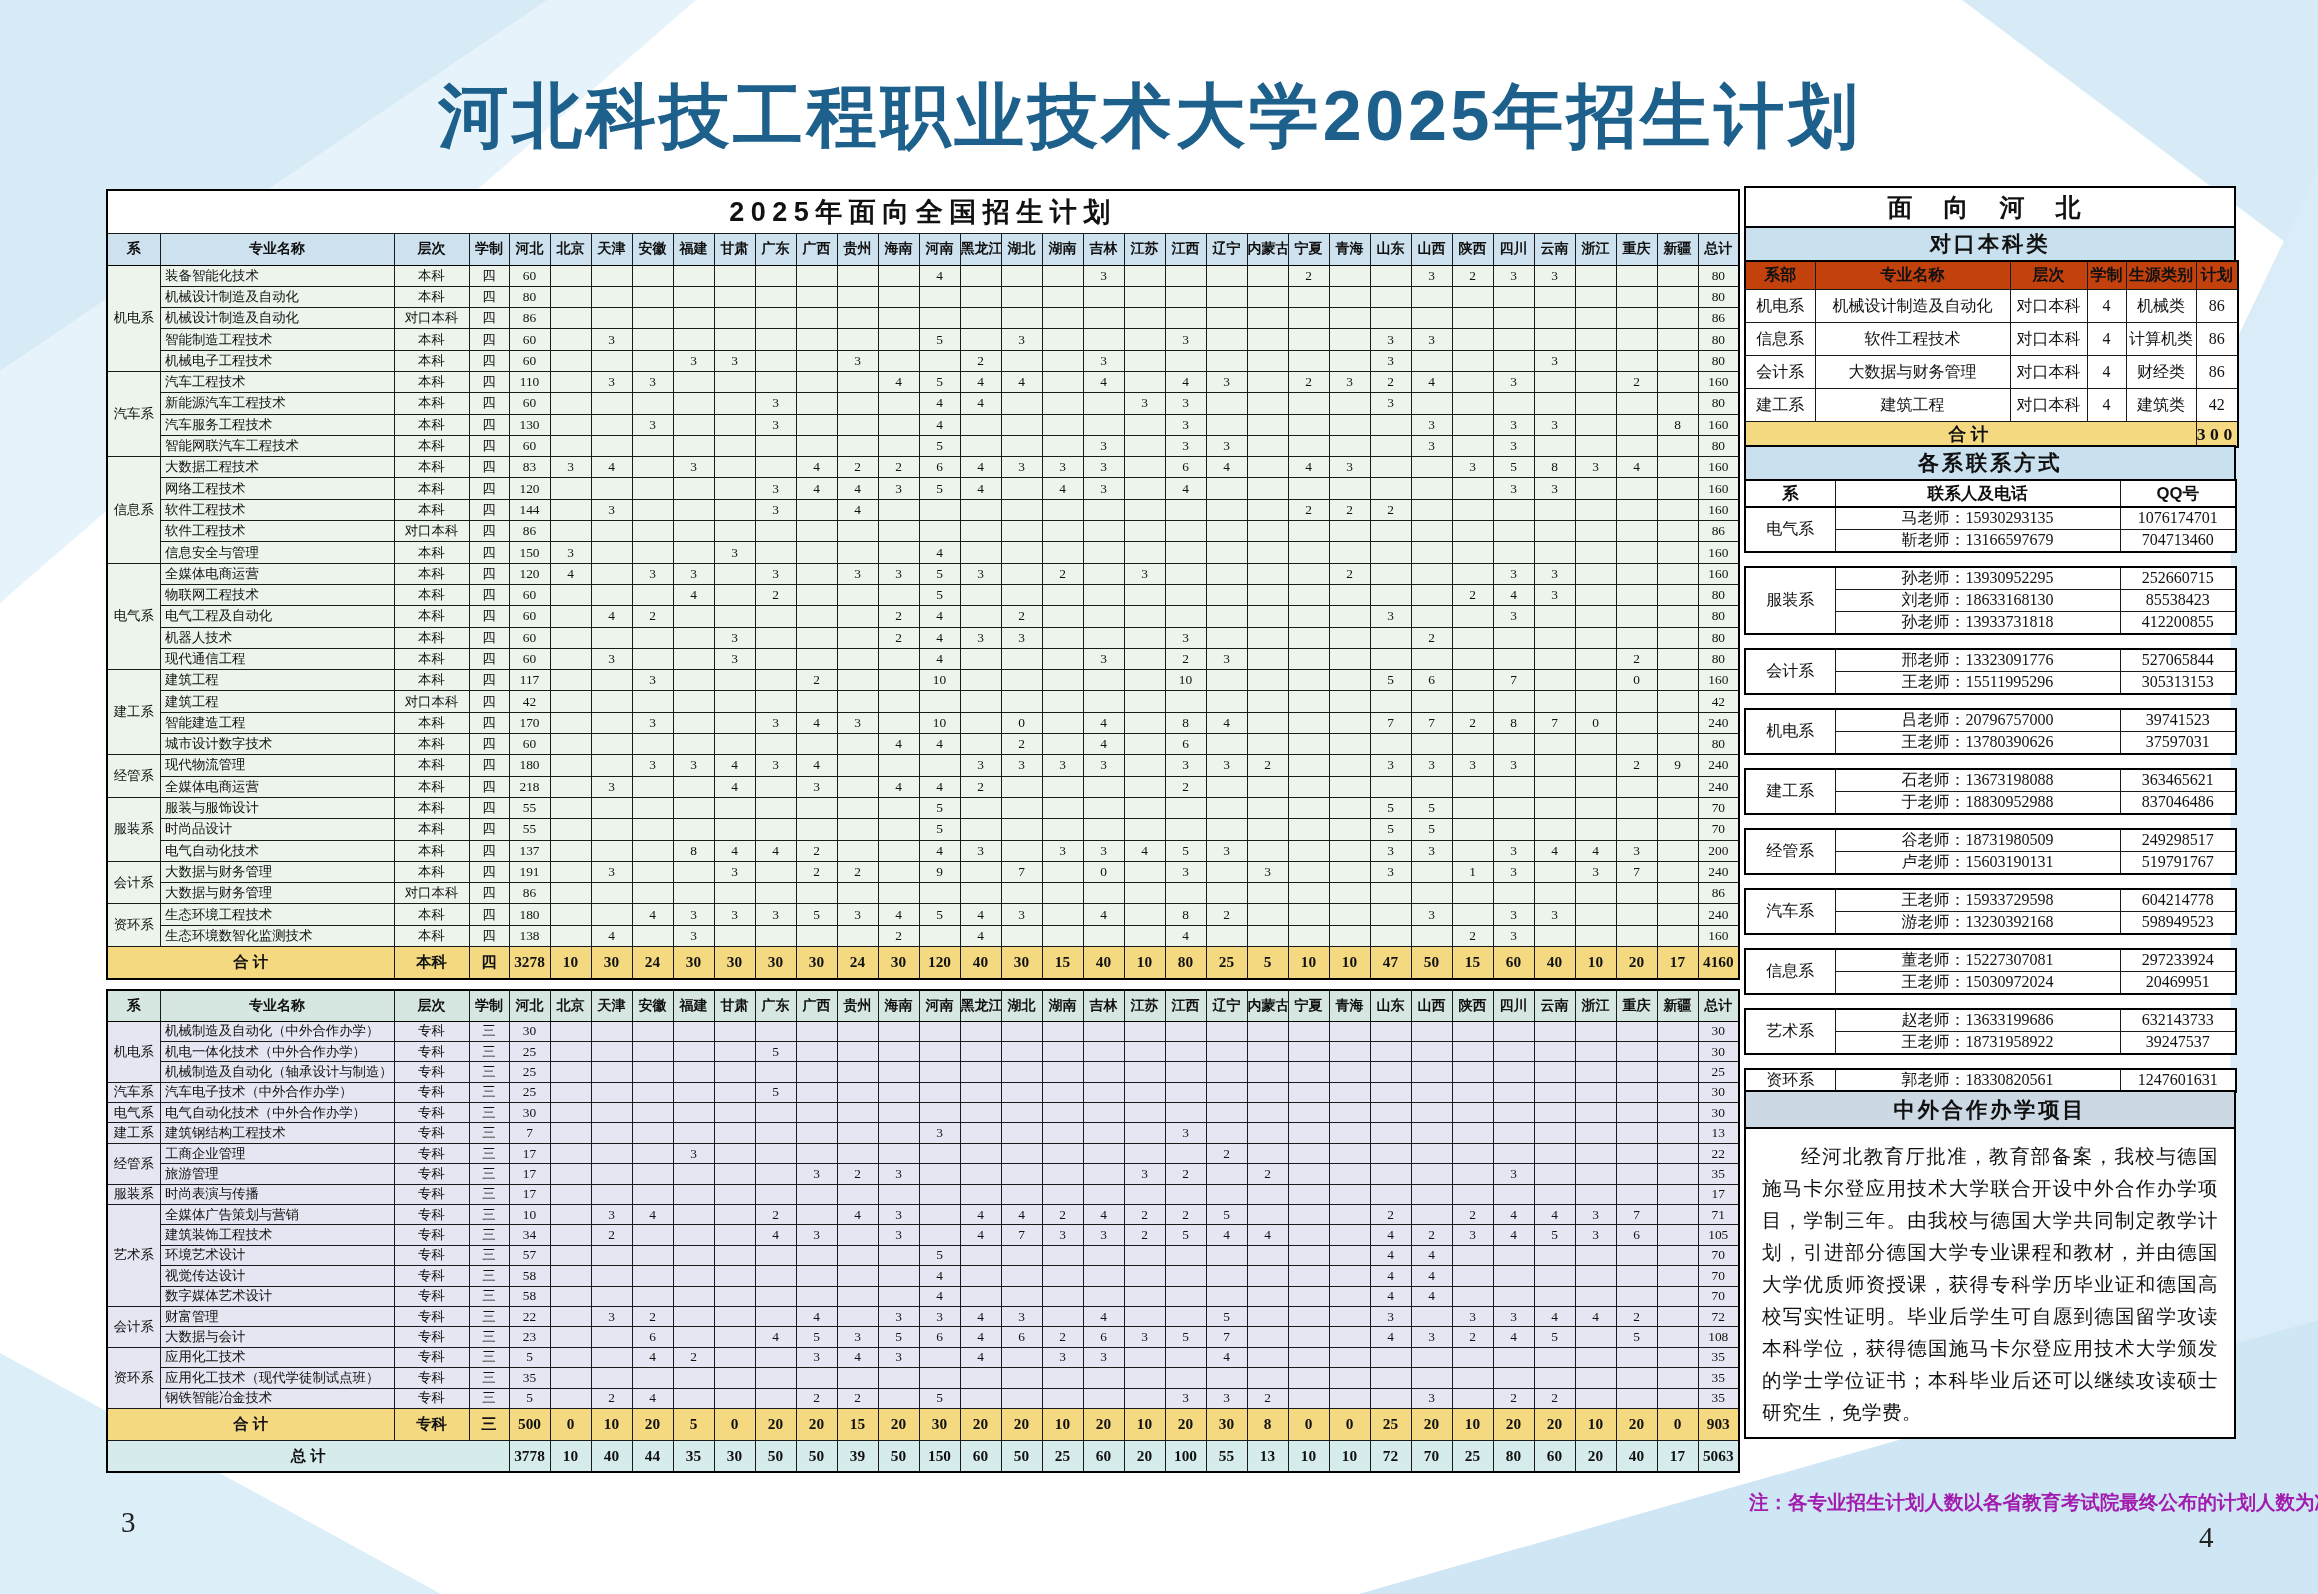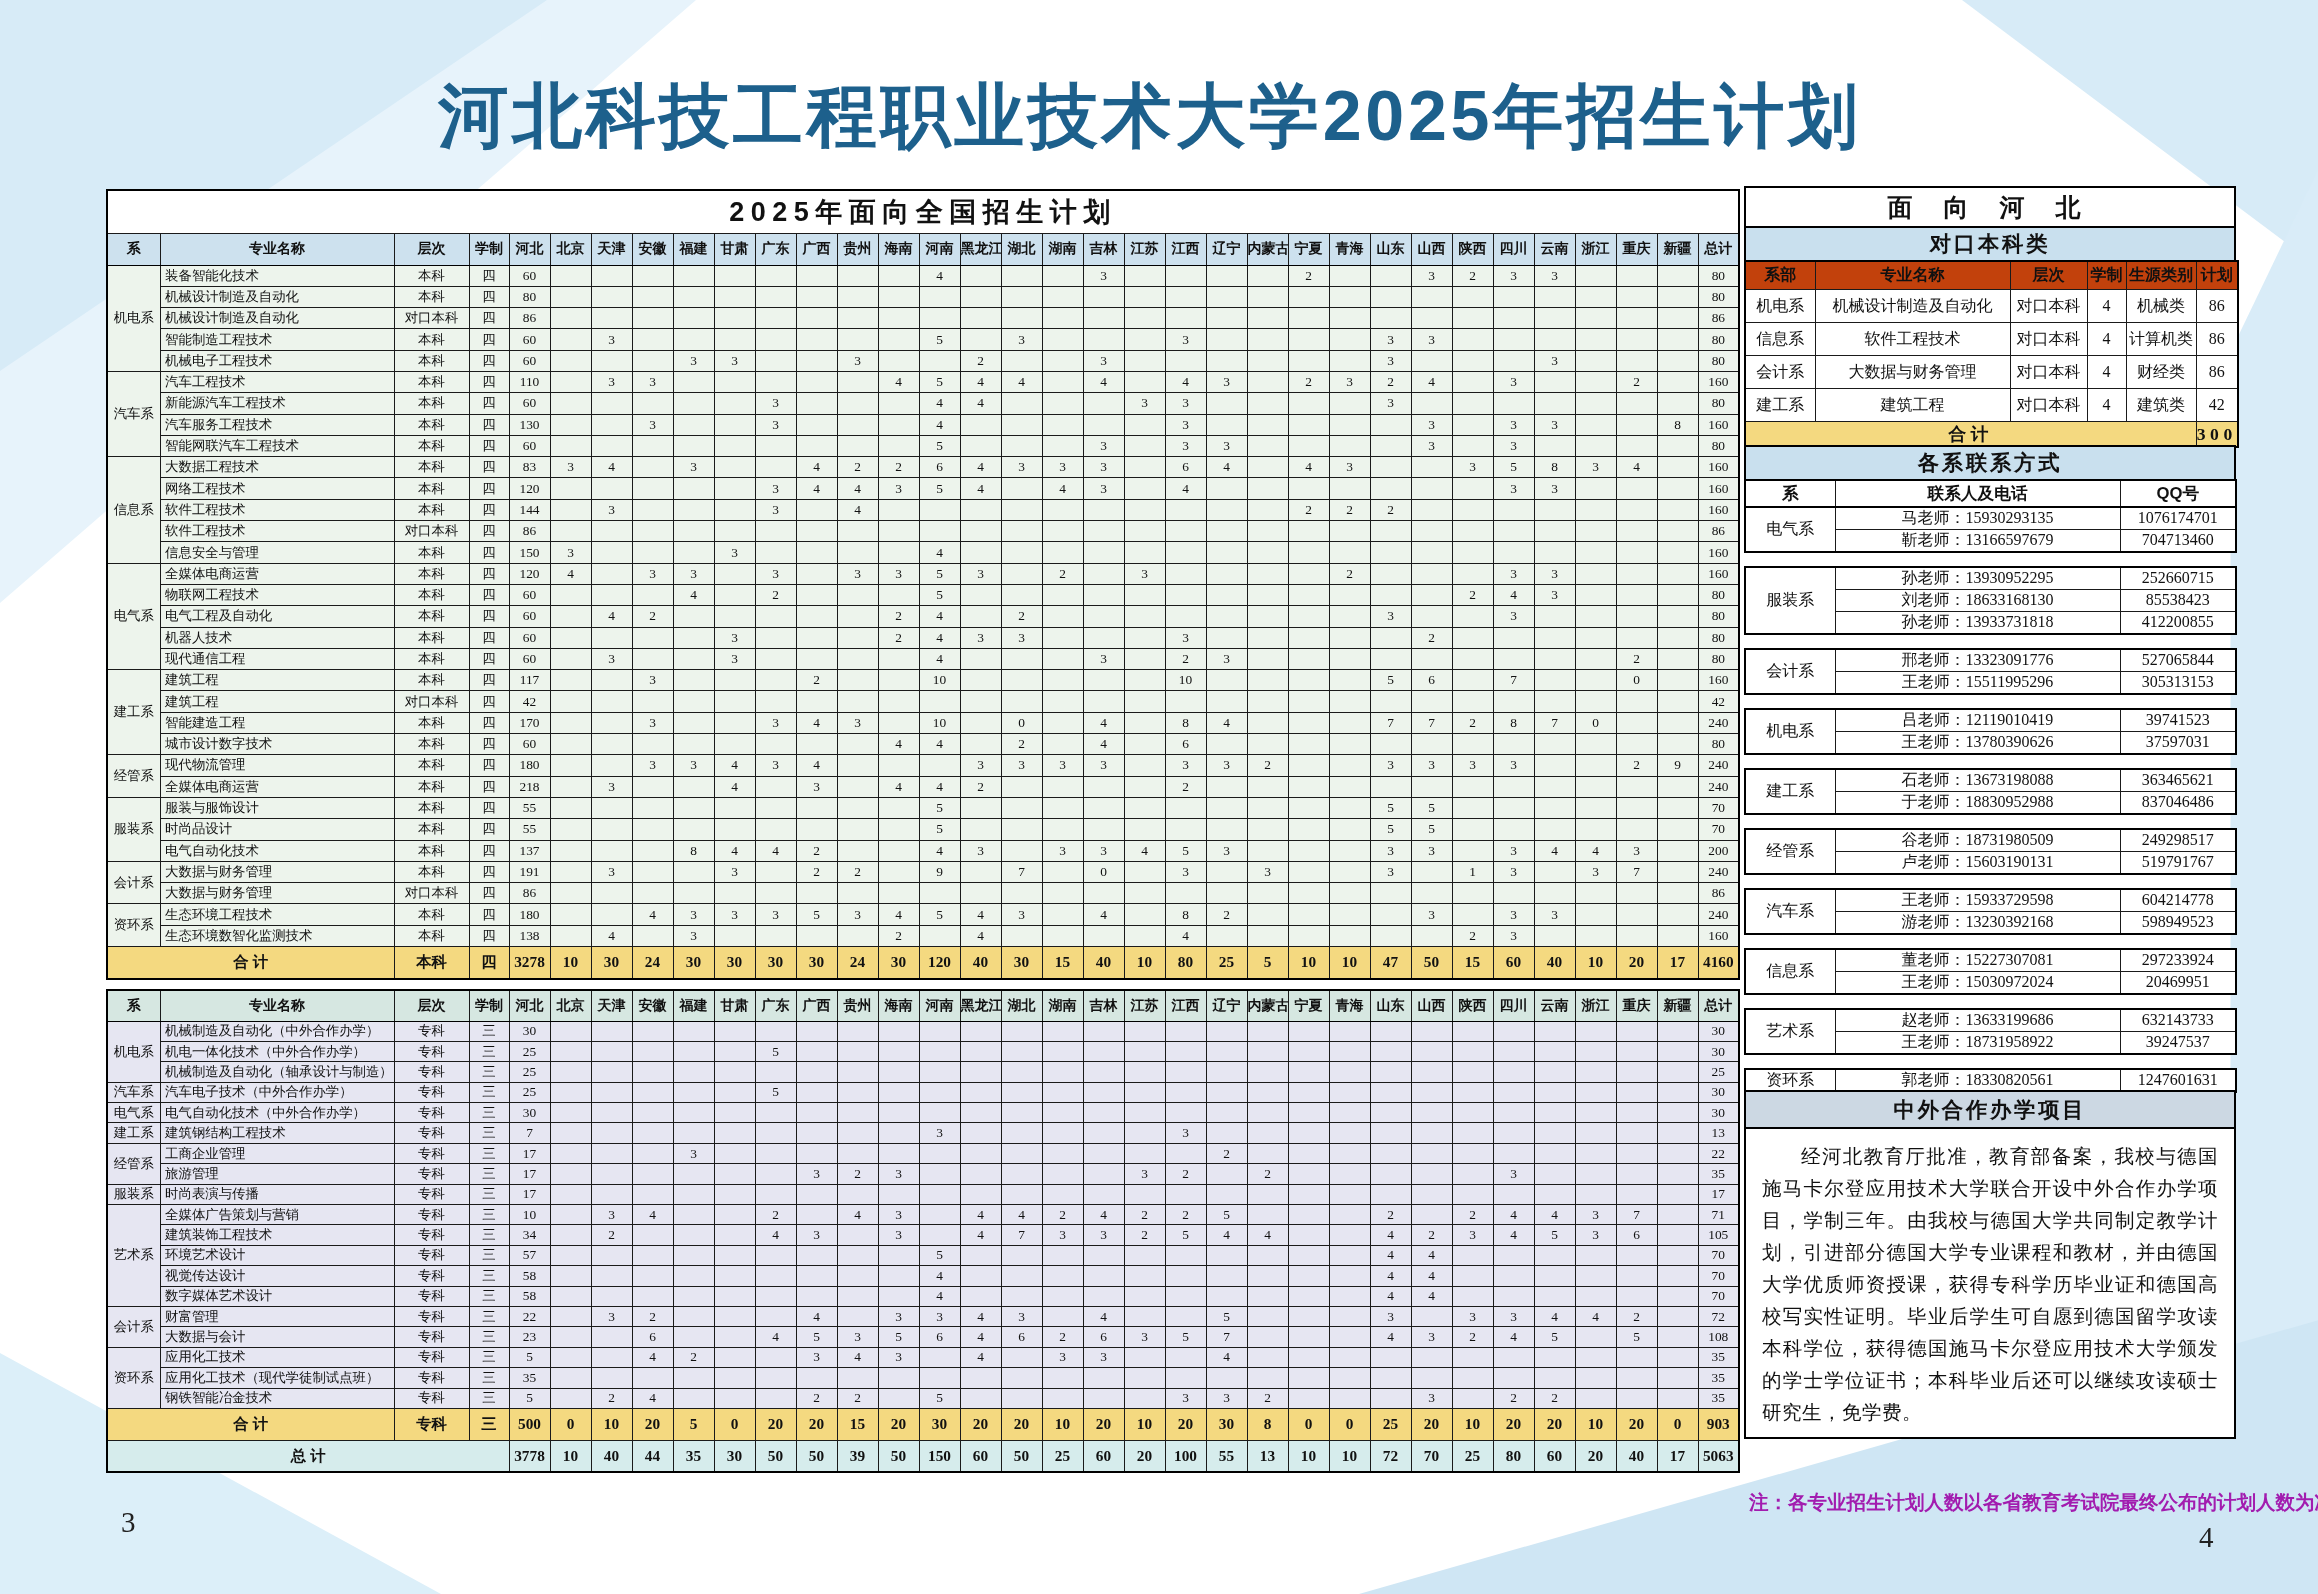--- a/index.html
+++ b/index.html
@@ -2285,21 +2285,21 @@
       </table>
       <table class="ct-table">
         <colgroup>
           <col style="width:90px">
           <col style="width:285px">
           <col style="width:116px">
         </colgroup>
         <tbody>
           <tr>
             <td class="cd" rowspan="2">机电系</td>
-            <td class="ph">吕老师：12119010419</td>
+            <td class="ph">吕老师：20796757000</td>
             <td class="qq">39741523</td>
           </tr>
           <tr>
             <td class="ph">王老师：13780390626</td>
             <td class="qq">37597031</td>
           </tr>
         </tbody>
       </table>
       <table class="ct-table">
         <colgroup>

